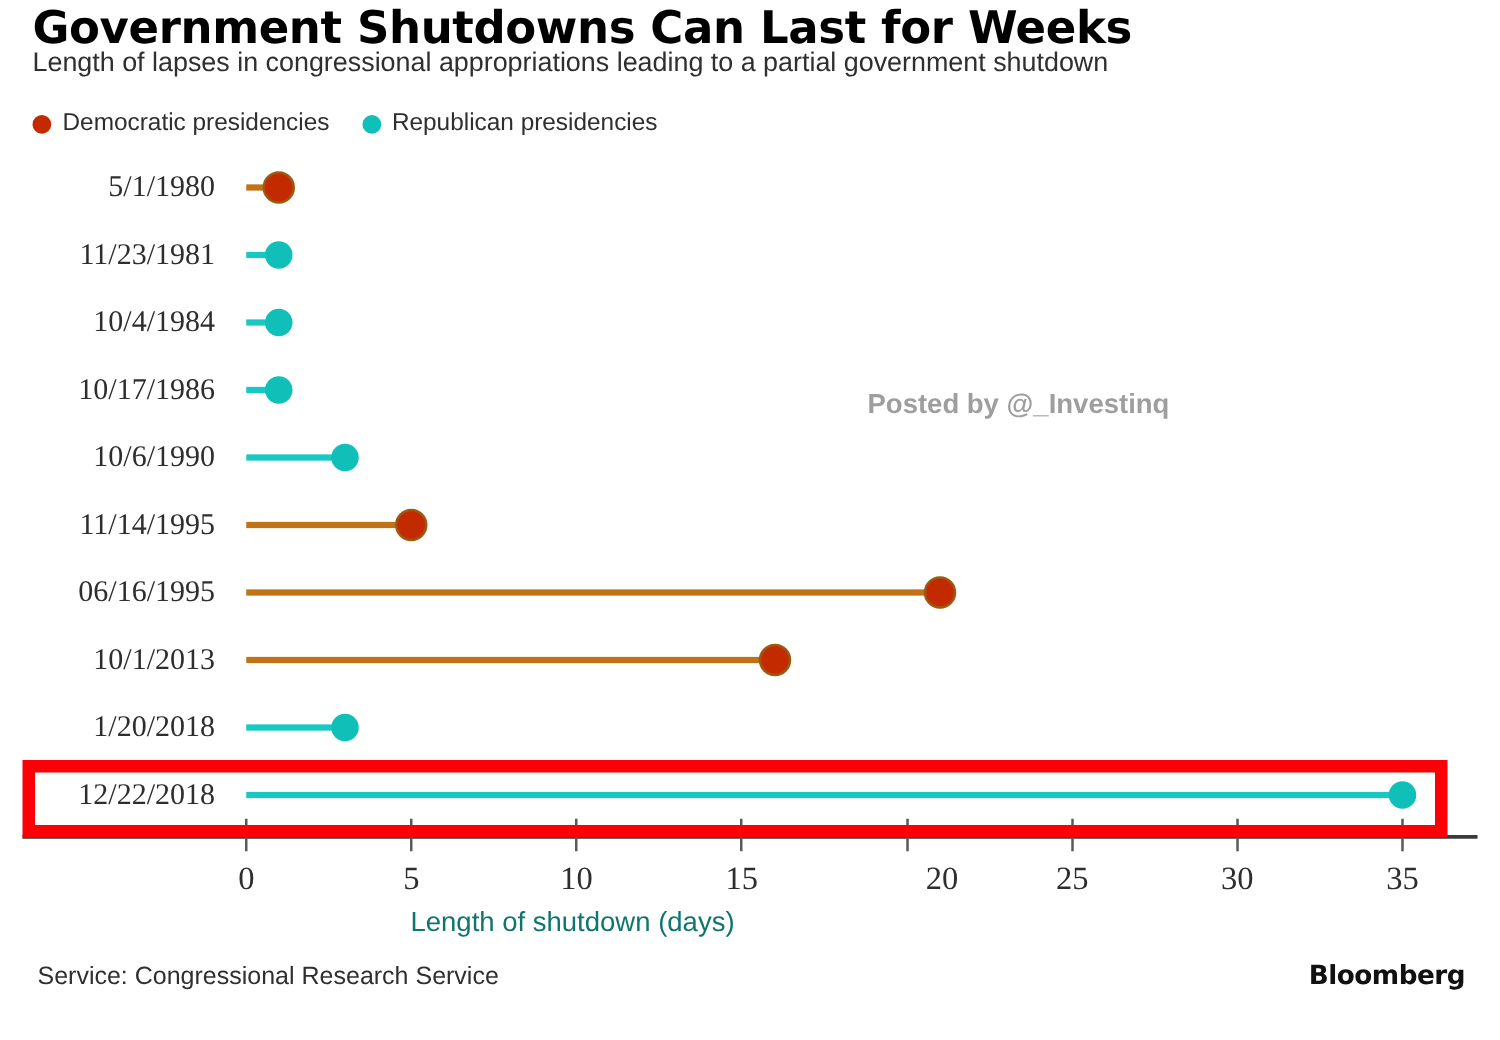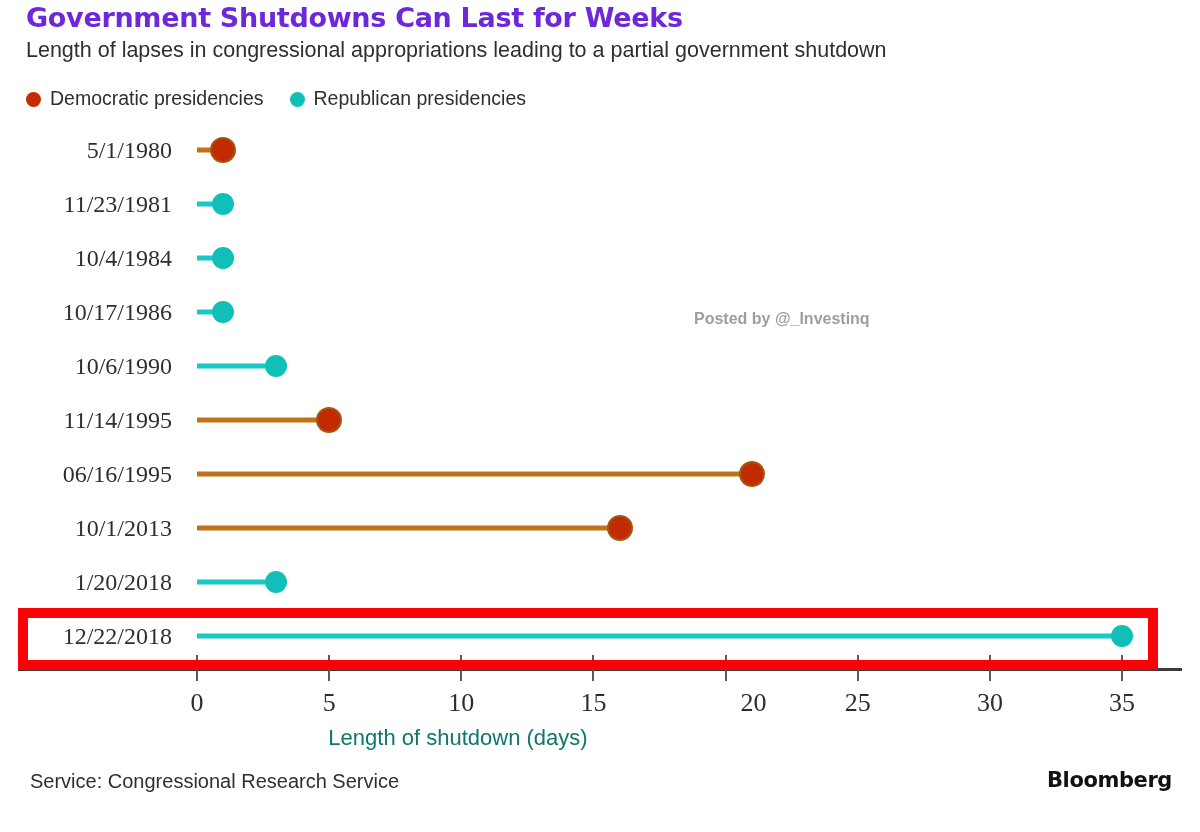--- a/index.html
+++ b/index.html
@@ -22,24 +22,24 @@
     width: 1200px;
     height: 832px;
   }
 
   
   .chart-title {
     position: absolute;
     left: 26px;
     top: 2px;
     font-family: "DejaVu Sans", sans-serif;
-    font-size: 27px;
+    font-size: 36px;
     font-weight: bold;
     letter-spacing: -0.3px;
-    color: #6d28d9;
+    color: #000000;
     white-space: nowrap;
   }
   .chart-subtitle {
     position: absolute;
     left: 26px;
     top: 38px;
     font-family: "Liberation Sans", sans-serif;
     font-size: 21.5px;
     font-weight: 400;
     color: #2f2f2f;
@@ -166,21 +166,21 @@
     border: 10px solid #fb0007;
     box-sizing: border-box;
     pointer-events: none;
   }
 
   
   .watermark {
     position: absolute;
     left: 694px;
     top: 310px;
-    font-size: 16px;
+    font-size: 22px;
     font-weight: bold;
     color: #9e9e9e;
     white-space: nowrap;
   }
 
   
   .footer-source {
     position: absolute;
     left: 30px;
     top: 770px;

